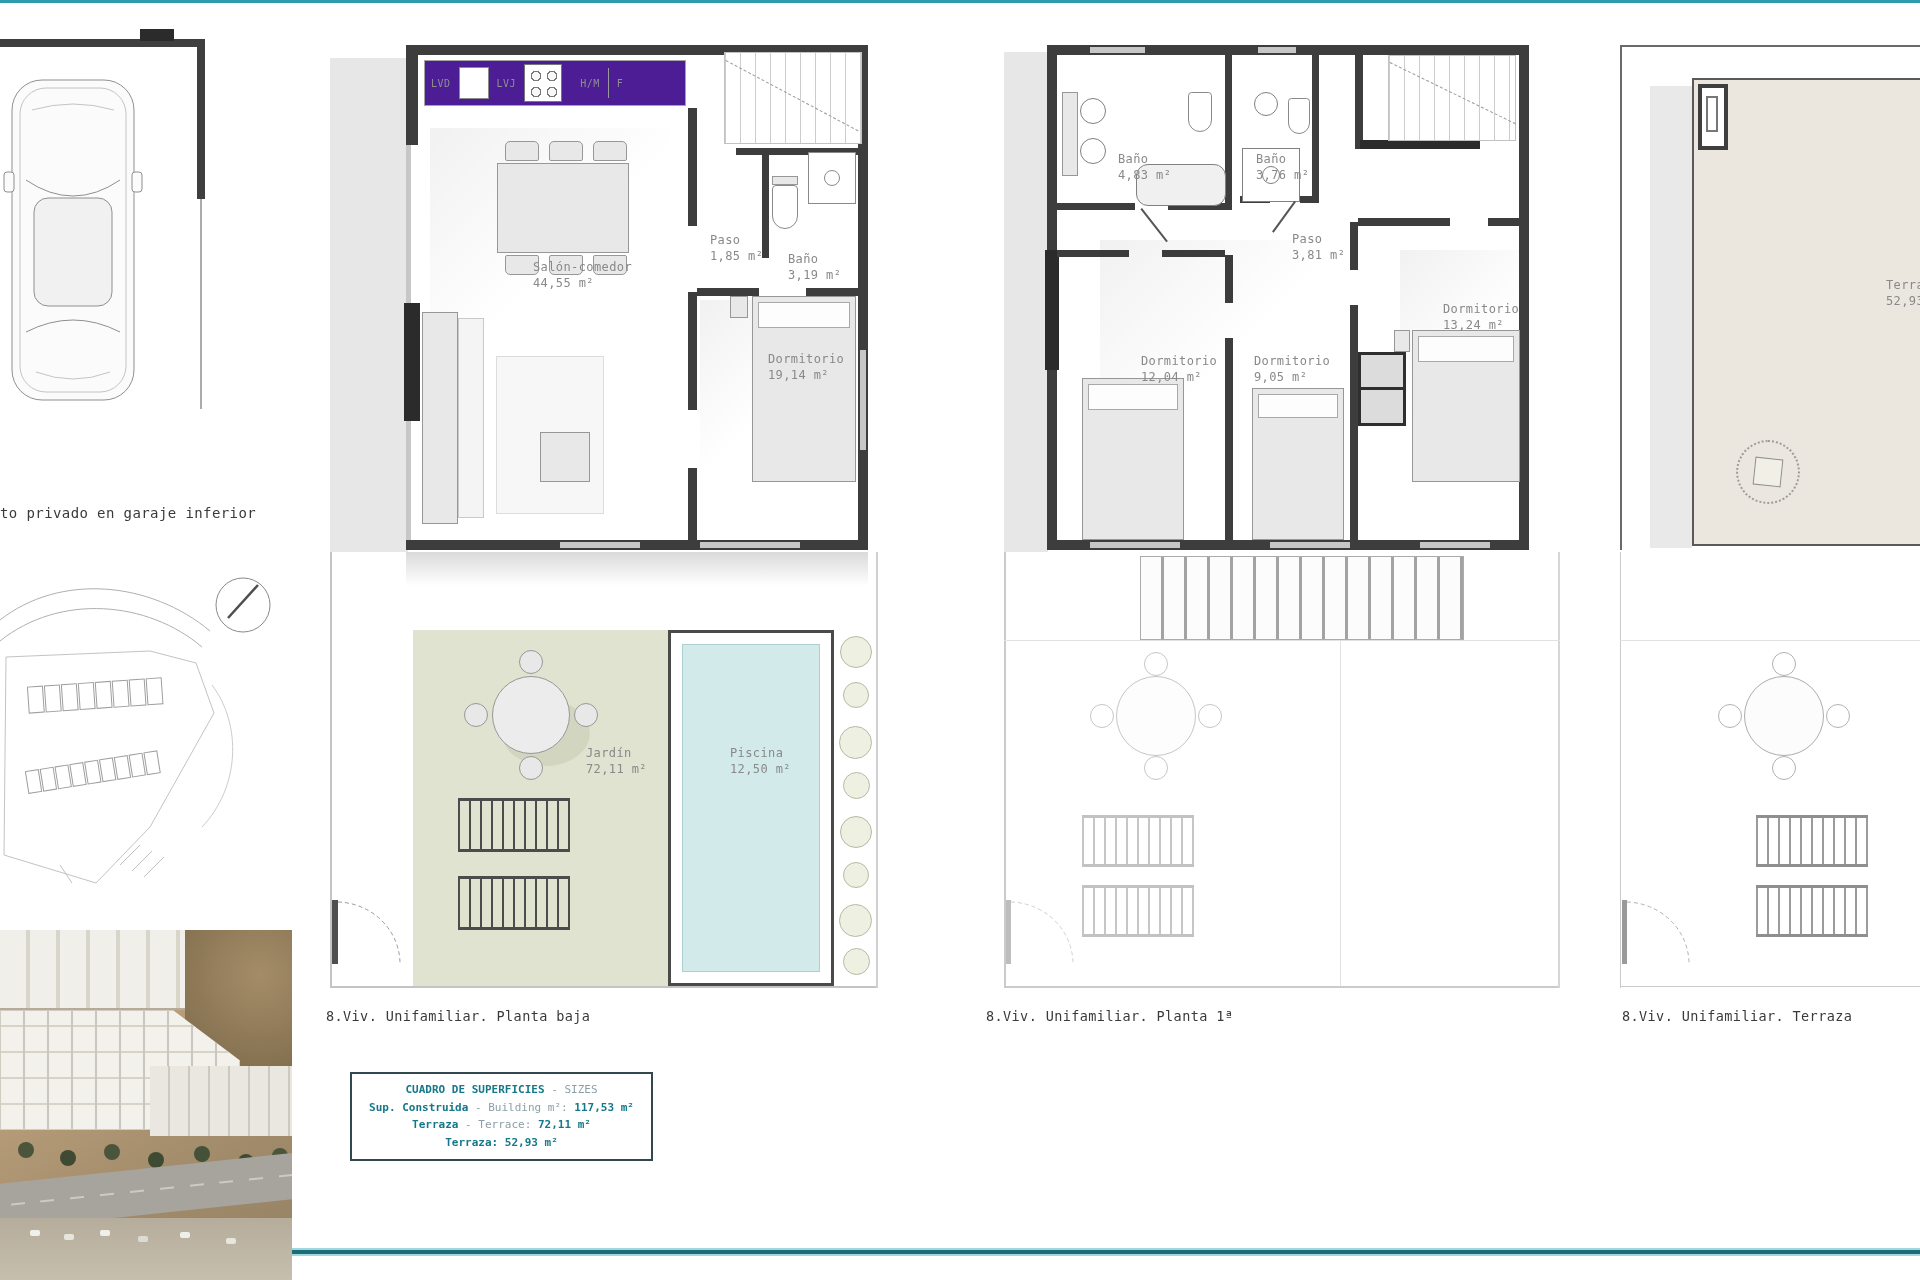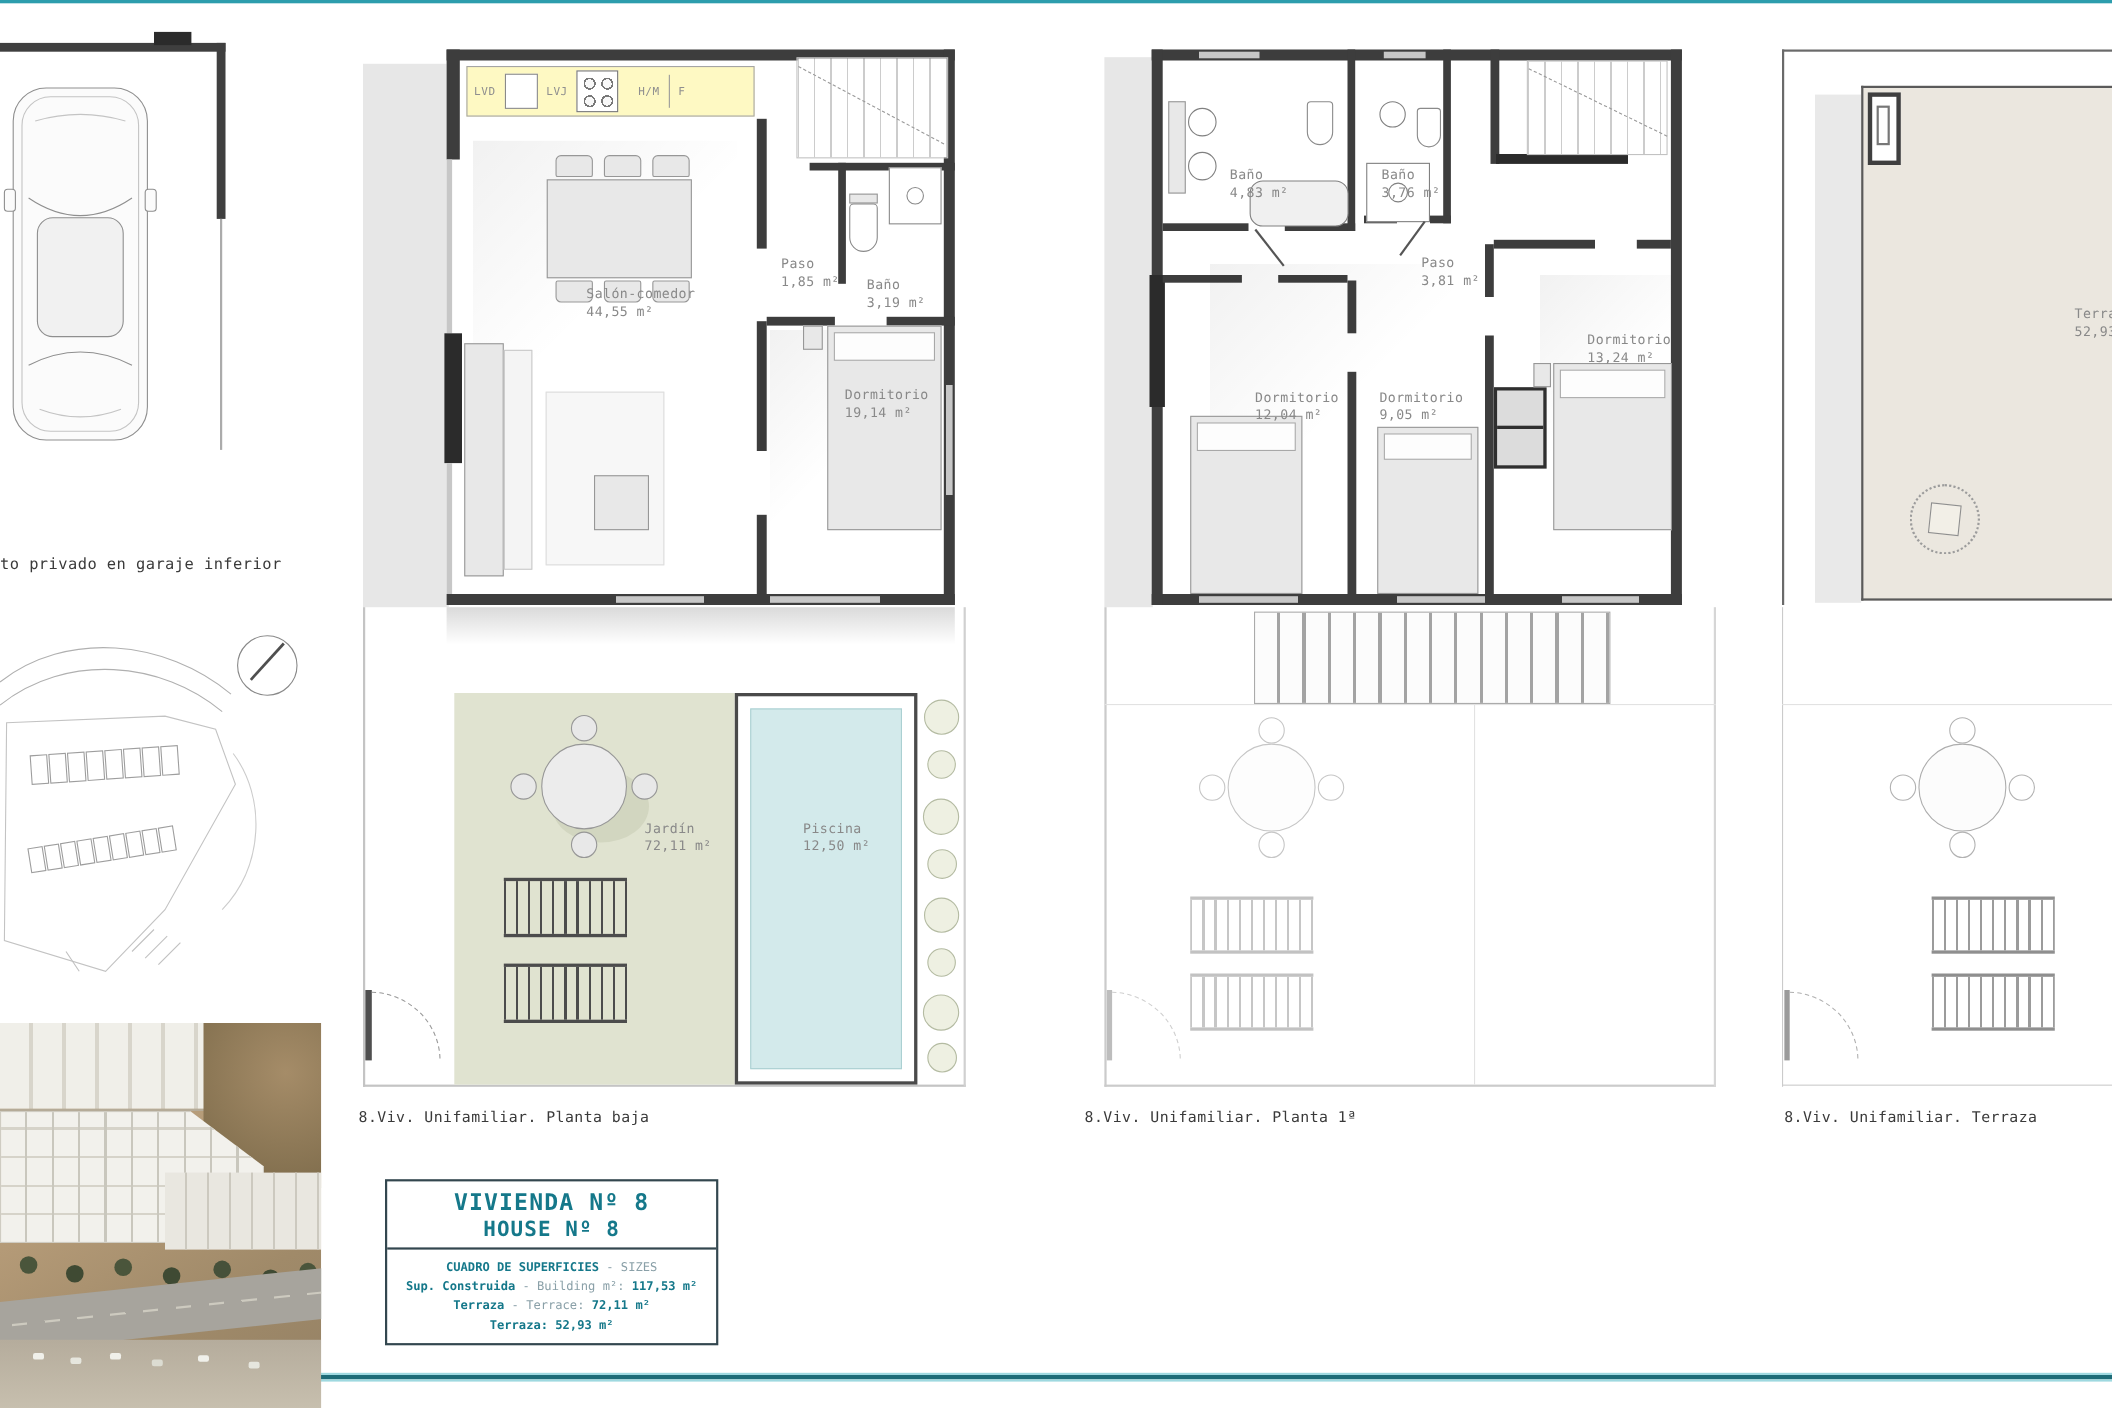--- a/index.html
+++ b/index.html
@@ -17,21 +17,21 @@
   .caption{position:absolute;font-size:13.5px;color:#3a3a3a;letter-spacing:.4px;white-space:nowrap}
   .hatch-stairs{position:absolute;background:repeating-linear-gradient(90deg,#cccccc 0 1px,#ffffff 1px 15px);
                 border:1px solid #c2c2c2;box-sizing:border-box}
   .ghost{position:absolute;border:1px solid #c6c6c6;background:transparent;box-sizing:border-box}
   .lounger{position:absolute;box-sizing:border-box;border-top:3px solid #4c4c4c;border-bottom:3px solid #4c4c4c;
            background:repeating-linear-gradient(90deg,#4c4c4c 0 2px,rgba(0,0,0,0) 2px 11px)}
   .lounger.ghost-l{border-color:#c2c2c2;background:repeating-linear-gradient(90deg,#c6c6c6 0 2px,rgba(0,0,0,0) 2px 11px)}
   .lounger.mid{border-color:#8f8f8f;background:repeating-linear-gradient(90deg,#9b9b9b 0 2px,rgba(0,0,0,0) 2px 11px)}
   .shade{position:absolute;background:linear-gradient(135deg,rgba(0,0,0,.055),rgba(0,0,0,0) 55%)}
   .plant{position:absolute;border:1px solid #b4bba2;background:#eef0e2;border-radius:50%}
-  .kitchen{position:absolute;display:flex;align-items:center;gap:8px;background:#fef9c3;
+  .kitchen{position:absolute;display:flex;align-items:center;gap:8px;background:#4c1d95;
            border:1px solid #a5a5a5;box-sizing:border-box;padding:0 6px}
   .kitchen .klabel{font-size:10px;color:#8f8f8f;letter-spacing:.5px}
   .toilet{position:absolute;background:#fff;border:1px solid #8a8a8a;border-radius:4px 4px 13px 13px;box-sizing:border-box}
   .info-box{position:absolute;background:#fff;border:2px solid #33474f;box-sizing:border-box}
   .ib-titles{text-align:center;padding:7px 0 5px;border-bottom:2px solid #33474f}
   .ib-t1{font-size:21px;font-weight:bold;color:#15788a;letter-spacing:1px}
   .ib-t2{font-size:19px;font-weight:bold;color:#15788a;letter-spacing:1px;margin-top:2px}
   .ib-body{text-align:center;font-size:11px;line-height:1.6;padding:7px 4px 8px;color:#15788a}
   .tl{color:#15788a;font-weight:bold}
   .gy{color:#8aa0a8;font-weight:normal}
@@ -380,24 +380,20 @@
     </svg>
 
     <div class="room-label" style="left:1886px;top:278px">
       <div>Terraza</div>
         <div>52,93 m²</div>
     </div>
     <div class="caption" style="left:1622px;top:1008px">8.Viv. Unifamiliar. Terraza</div>
   </div>
 
   <div class="info-box" style="left:350px;top:1072px;width:303px">
-    <div class="ib-titles">
-      <div class="ib-t1">VIVIENDA Nº 8</div>
-      <div class="ib-t2">HOUSE Nº 8</div>
-    </div>
     <div class="ib-body">
       <div>
         <span class="tl">CUADRO DE SUPERFICIES</span>
         <span class="gy">-</span>
         <span class="gy">SIZES</span>
       </div>
       <div>
         <span class="tl">Sup. Construida</span>
         <span class="gy">-</span>
         <span class="gy">Building m²:</span>

